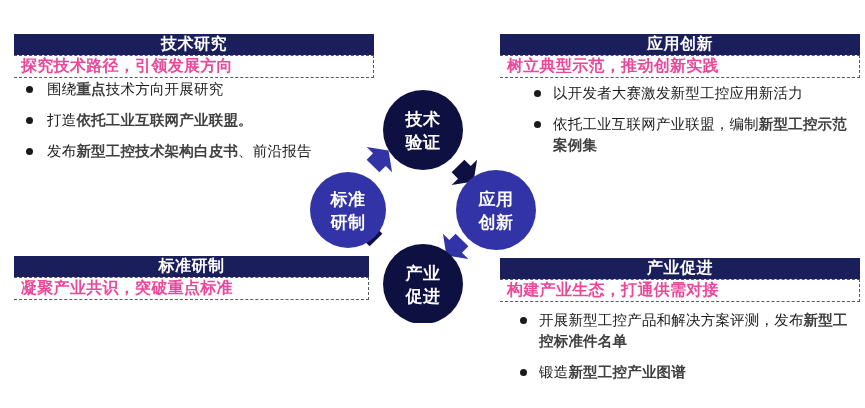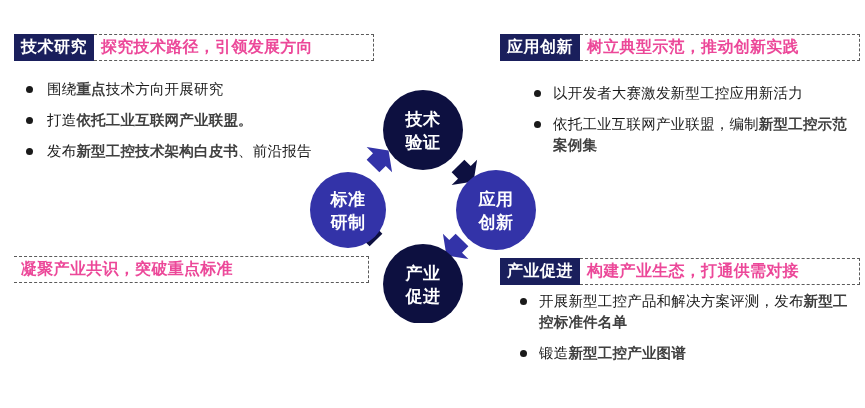--- a/index.html
+++ b/index.html
@@ -29,20 +29,21 @@
   .panel-tl { left: 14px;  top: 34px;  width: 360px; }
   .panel-tr { left: 500px; top: 34px;  width: 360px; }
   .panel-bl { left: 14px;  top: 256px; width: 355px; }
   .panel-br { left: 500px; top: 258px; width: 360px; }
 
   
   .hdr {
     display: flex;
     align-items: stretch;
     height: 27px;
+    flex-direction: column;
   }
   .hdr-badge {
     background: #1a1f5c;
     color: #ffffff;
     font-size: 16px;
     font-weight: bold;
     letter-spacing: 0.5px;
     padding: 0 7px;
     display: flex;
     align-items: center;
@@ -92,21 +93,21 @@
   }
   .hl {
     color: #404040;
     font-weight: bold;
   }
 
   
   .bullets-tl { margin-top: 18px; }
   .bullets-tr { margin-top: 22px; margin-left: 22px; }
   .bullets-bl { margin-top: 24px; margin-left: 18px; }
-  .bullets-br { margin-top: 6px; margin-left: 8px; }
+  .bullets-br { margin-top: 25px; margin-left: 8px; }
   .bullets-tr .bullet, .bullets-br .bullet { padding-left: 31px; font-family: Liberation Serif, serif; }
 
   
   .cycle {
     position: absolute;
     left: 310px;
     top: 88px;
     width: 235px;
     height: 235px;
   }
@@ -142,20 +143,21 @@
       <div class="hdr-caption">树立典型示范，推动创新实践</div>
     </div>
     <ul class="bullets bullets-tr">
         <li class="bullet"><span class="dot"></span><span>以开发者大赛激发新型工控应用新活力</span></li>
         <li class="bullet"><span class="dot"></span><span>依托工业互联网产业联盟，编制</span><span class="hl">新型工控示范案例集</span></li>
       </ul>
   </div>
 
   <div class="panel panel-bl">
     <div class="hdr">
+      <div class="hdr-badge">标准研制</div>
       <div class="hdr-caption">凝聚产业共识，突破重点标准</div>
     </div>
   </div>
 
   <div class="panel panel-br">
     <div class="hdr">
       <div class="hdr-badge">产业促进</div>
       <div class="hdr-caption">构建产业生态，打通供需对接</div>
     </div>
     <ul class="bullets bullets-br">

